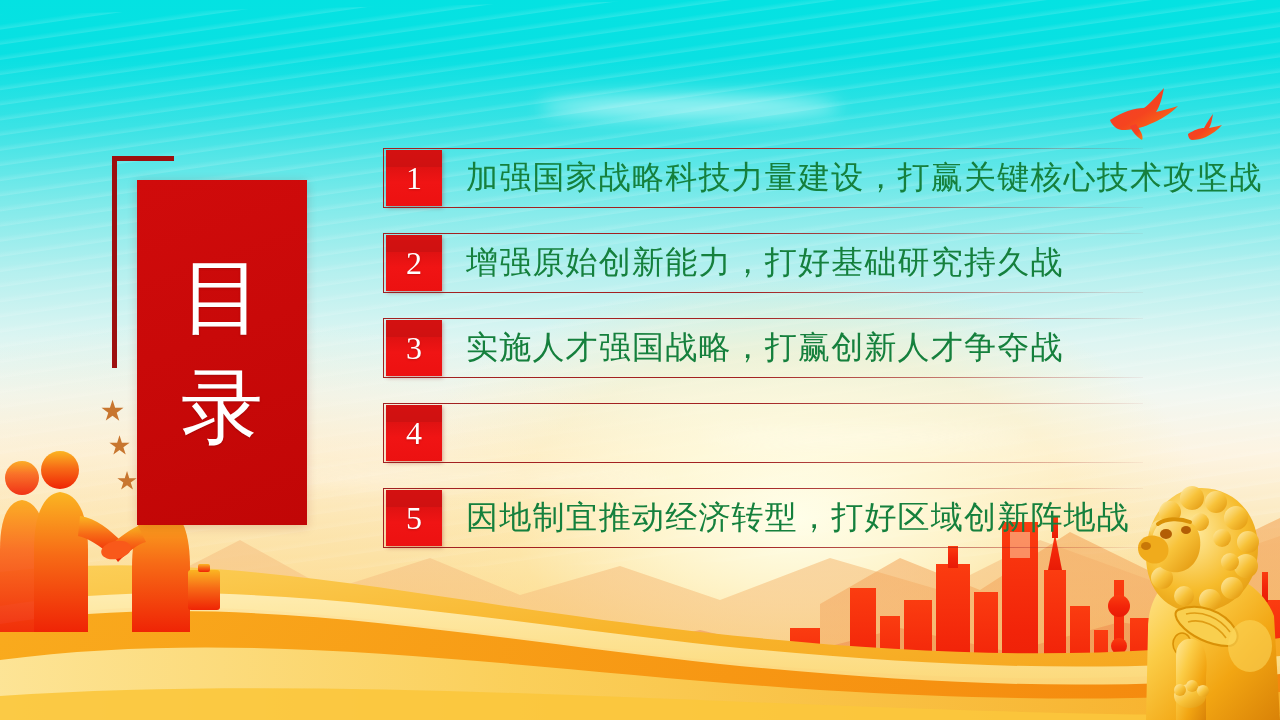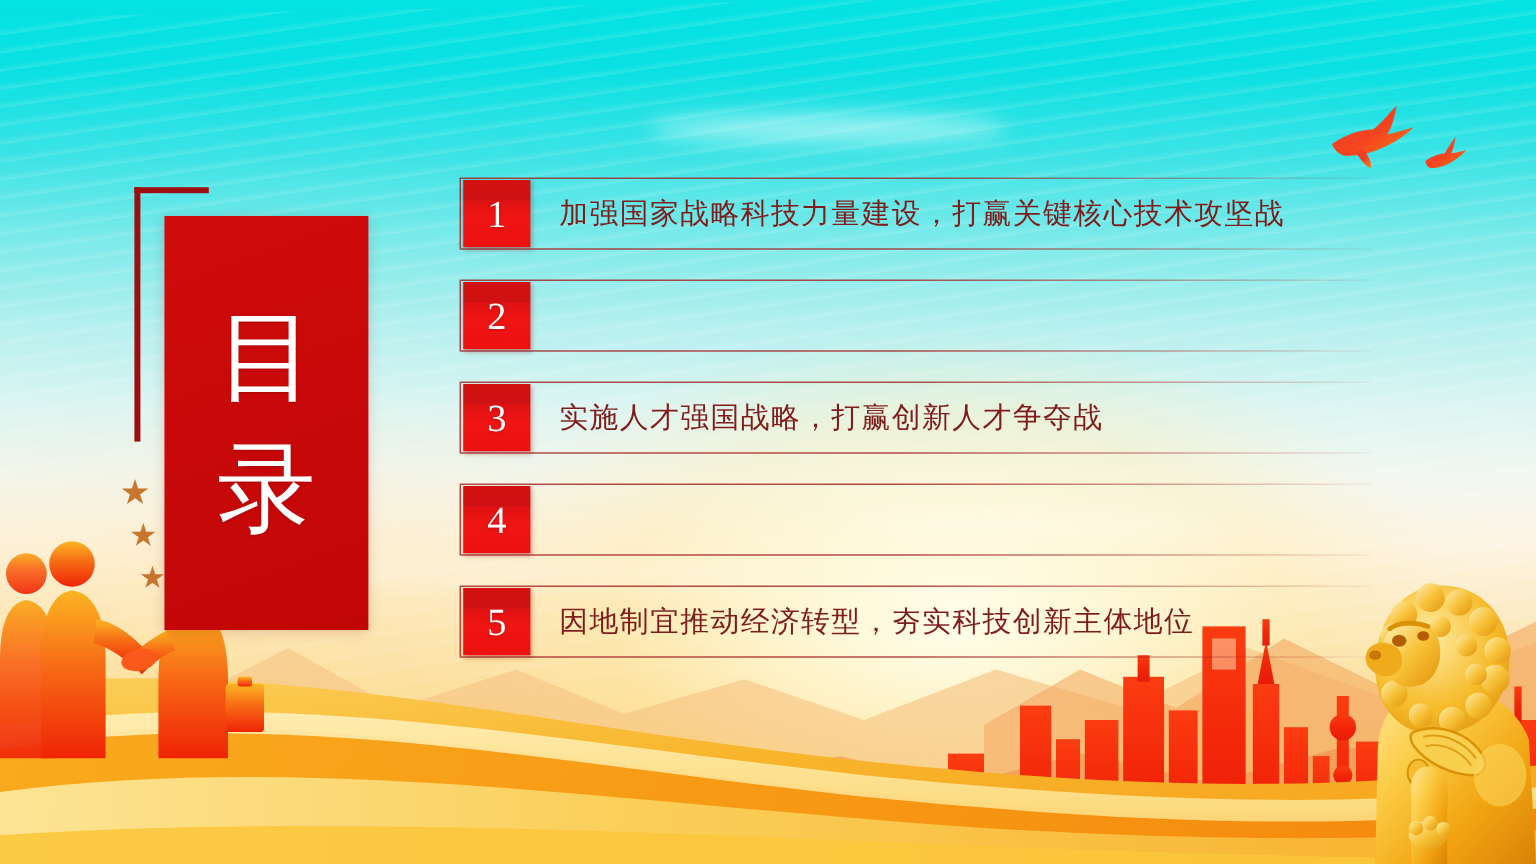--- a/index.html
+++ b/index.html
@@ -217,22 +217,22 @@
         #d41111 0%,
         #cf1111 30%,
         #e01212 31%,
         #f01414 58%,
         #ec1111 100%);
     box-shadow: 1px 2px 4px rgba(140,20,20,0.35);
     text-shadow: 0 1px 2px rgba(120,0,0,0.35);
   }
   .toc-text {
     margin-left: 24px;
-    color: #7f1d1d;
-    font-size: 24px;
+    color: #15803d;
+    font-size: 32px;
     letter-spacing: 1.2px;
     font-family: "Liberation Serif", "DejaVu Serif", serif;
     white-space: nowrap;
   }
 </style>
 </head>
 <body>
 
 <div id="slide">
 
@@ -523,31 +523,32 @@
 
   <div class="toc">
 
     <div class="toc-row">
       <div class="num-badge">1</div>
       <div class="toc-text">加强国家战略科技力量建设，打赢关键核心技术攻坚战</div>
     </div>
 
     <div class="toc-row">
       <div class="num-badge">2</div>
+      <div class="toc-text">增强原始创新能力，打好基础研究持久战</div>
     </div>
 
     <div class="toc-row">
       <div class="num-badge">3</div>
       <div class="toc-text">实施人才强国战略，打赢创新人才争夺战</div>
     </div>
 
     <div class="toc-row">
       <div class="num-badge">4</div>
     </div>
 
     <div class="toc-row">
       <div class="num-badge">5</div>
-      <div class="toc-text">因地制宜推动经济转型，夯实科技创新主体地位</div>
+      <div class="toc-text">因地制宜推动经济转型，打好区域创新阵地战</div>
     </div>
 
   </div>
 
 </div>
 
 </body></html>

